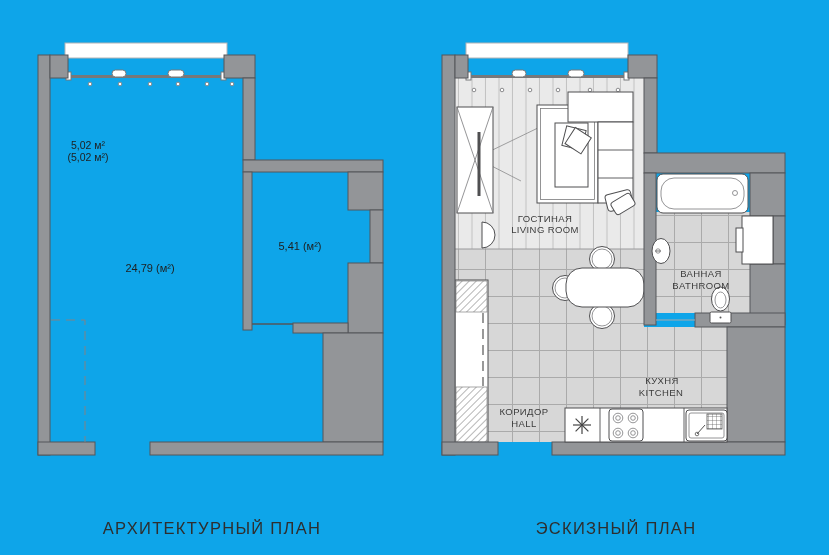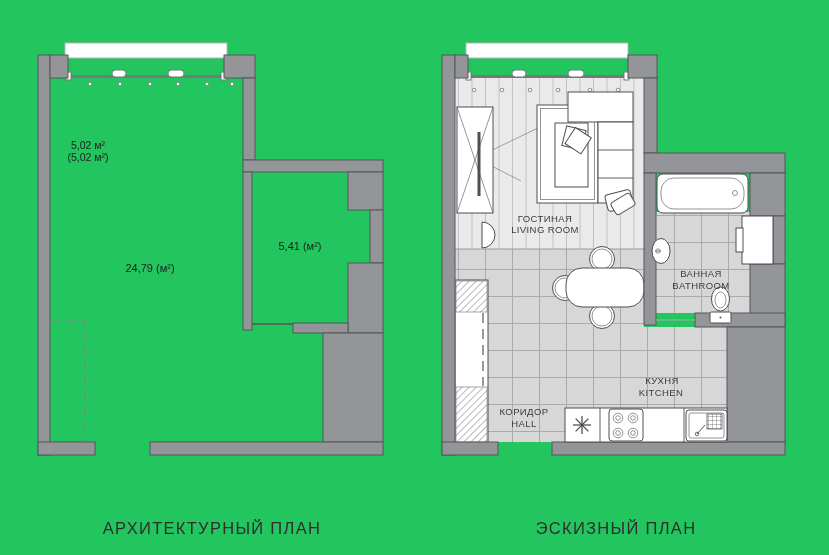--- a/index.html
+++ b/index.html
@@ -1,16 +1,16 @@
 <!DOCTYPE html>
 <html><head>
 <meta charset="utf-8">
 <style>
   html,body{margin:0;padding:0;background:#ffffff;}
-  .page{position:relative;width:829px;height:555px;background:#22c55e;overflow:hidden;
+  .page{position:relative;width:829px;height:555px;background:#0ea5e9;overflow:hidden;
         font-family:"Liberation Sans", sans-serif;}
   svg{position:absolute;left:0;top:0;}
   .wall{fill:#939598;stroke:#55565a;stroke-width:1;}
   .furn{fill:#ffffff;stroke:#4f4f51;stroke-width:1;}
   .furn-thin{fill:none;stroke:#7a7a7c;stroke-width:0.8;}
   text{font-family:"Liberation Sans", sans-serif;}
   .area{font-size:10.5px;fill:#1f1f1f;text-anchor:middle;}
   .room-label{font-size:9.5px;fill:#3c3c3c;letter-spacing:0.4px;text-anchor:middle;}
   .caption{font-size:16.5px;fill:#2e2e2e;letter-spacing:1.3px;text-anchor:middle;}
 </style>

